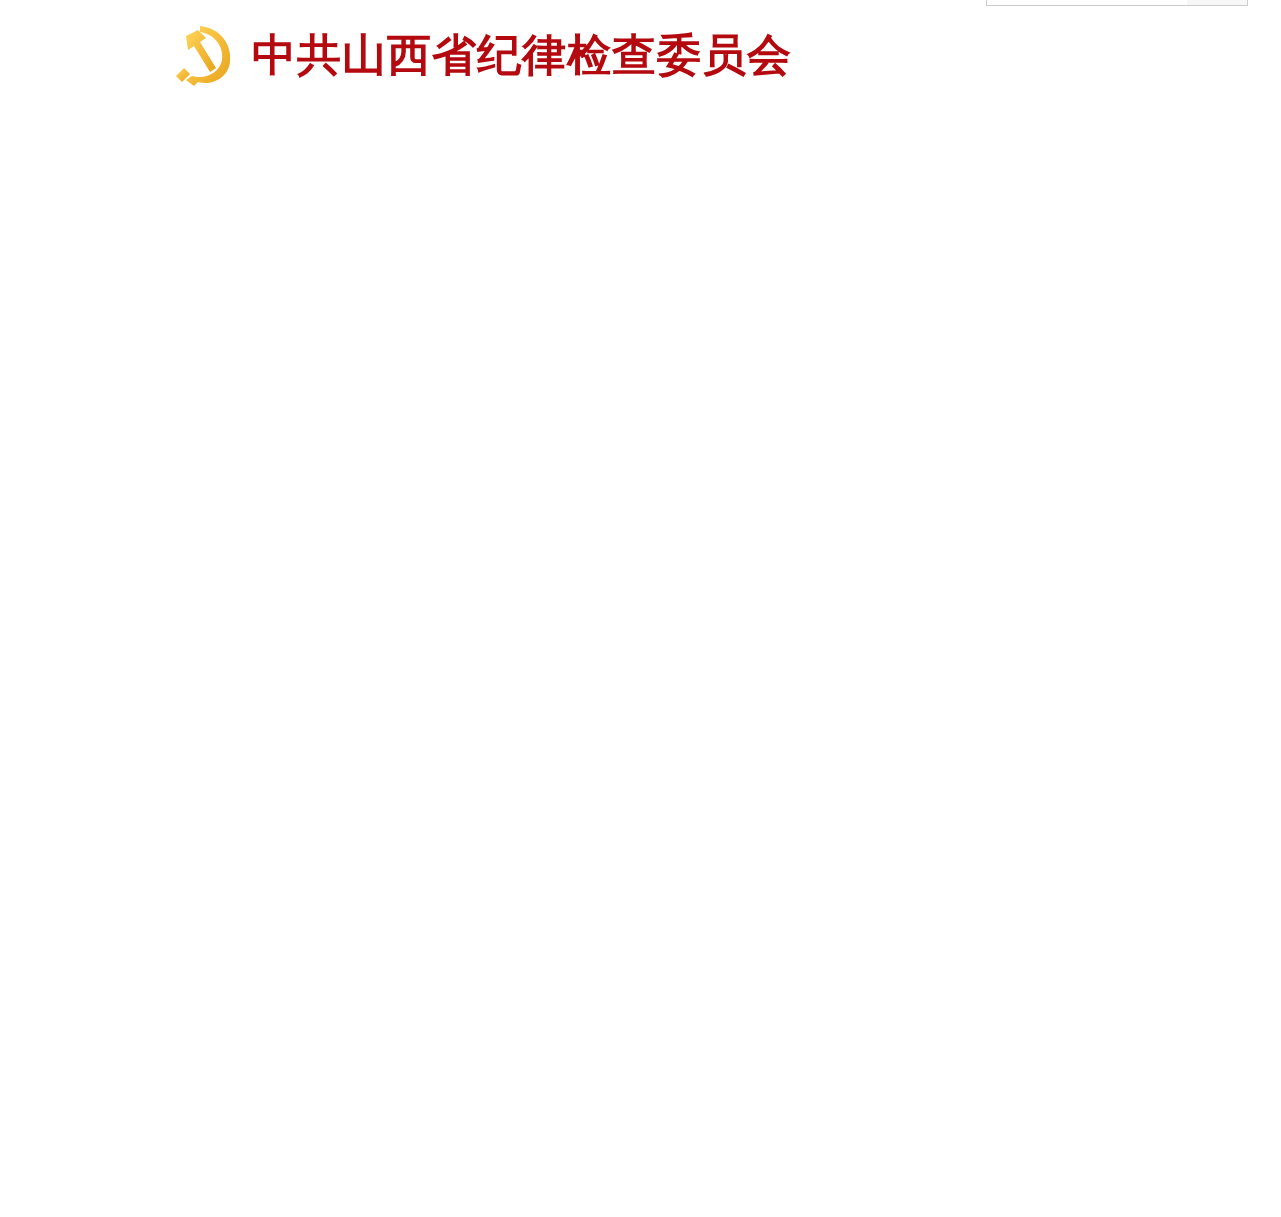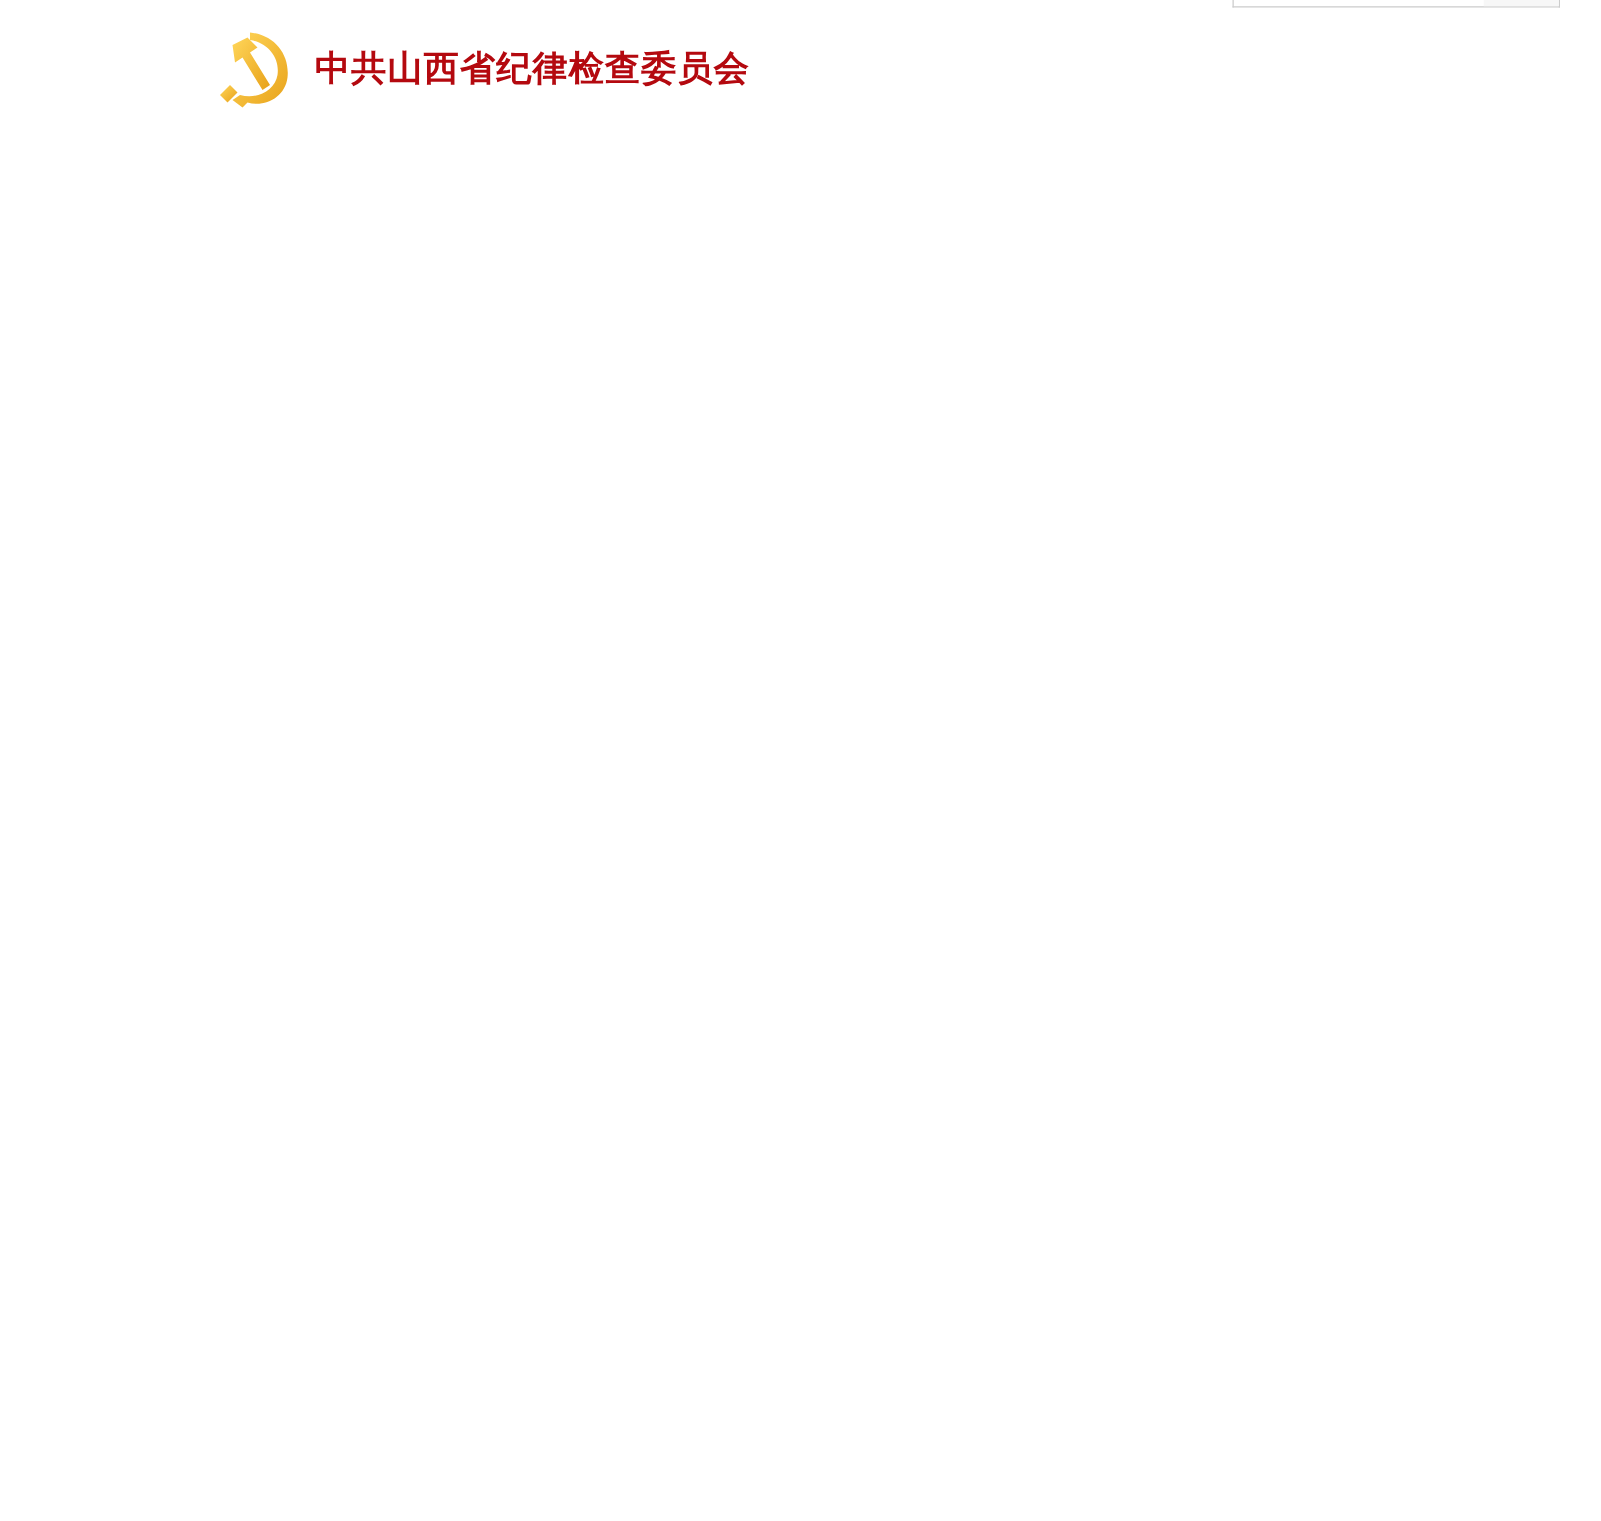--- a/index.html
+++ b/index.html
@@ -7,21 +7,21 @@
   body { font-family: "DejaVu Sans", "Liberation Sans", sans-serif; color: #333; position: relative; }
 
   
   .top-search { position: absolute; left: 986px; top: -10px; width: 262px; height: 16px; border: 1px solid #ccc; border-top: none; background: #fff; }
   .top-search .btn { position: absolute; right: 0; top: 0; width: 60px; height: 100%; background: #f7f7f7; }
 
   
   .header { height: 110px; position: relative; }
   .logo-left { position: absolute; left: 170px; top: 22px; display: flex; align-items: center; }
   .logo-right { position: absolute; left: 755px; top: 18px; display: flex; align-items: center; }
-  .org-name { font-family: "DejaVu Serif", "Liberation Serif", serif; font-weight: bold; color: #b4090f; font-size: 28px; letter-spacing: 1px; margin-left: 16px; }
+  .org-name { font-family: "DejaVu Serif", "Liberation Serif", serif; font-weight: bold; color: #b4090f; font-size: 44px; letter-spacing: 1px; margin-left: 16px; }
 
   
   .nav { position: absolute; top: 110px; left: 0; width: 1281px; height: 50px; background: #1066c5; }
   .nav ul { list-style: none; display: flex; position: absolute; left: 30px; top: 0; height: 50px; }
   .nav li { width: 154.5px; height: 50px; display: flex; align-items: center; justify-content: center; position: relative; }
   .nav li + li::before { content: ""; position: absolute; left: 0; top: 12px; height: 26px; border-left: 1px solid #fff; opacity: .9; }
   .nav a { color: #fff; font-size: 19px; font-weight: bold; text-decoration: none; letter-spacing: 1px; }
 
   
   .crumb { position: absolute; top: 160px; left: 48px; width: 1200px; height: 47px; border-bottom: 3px solid #1066c5; }

